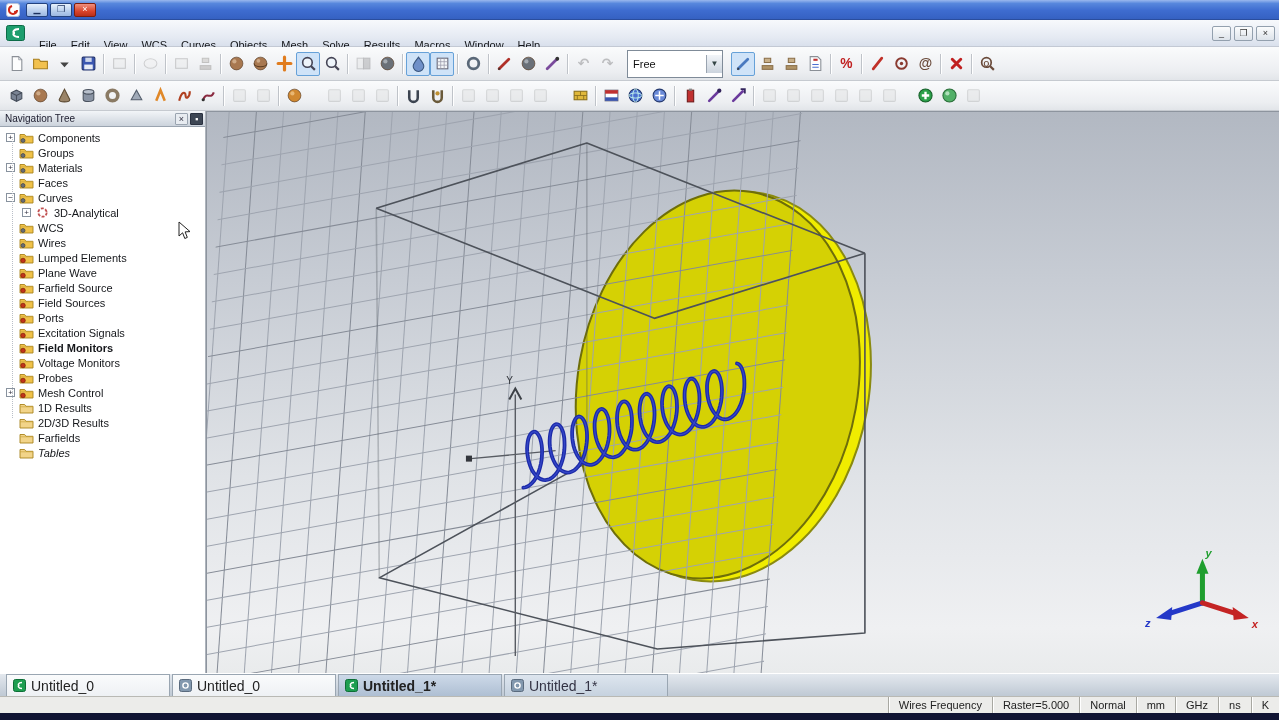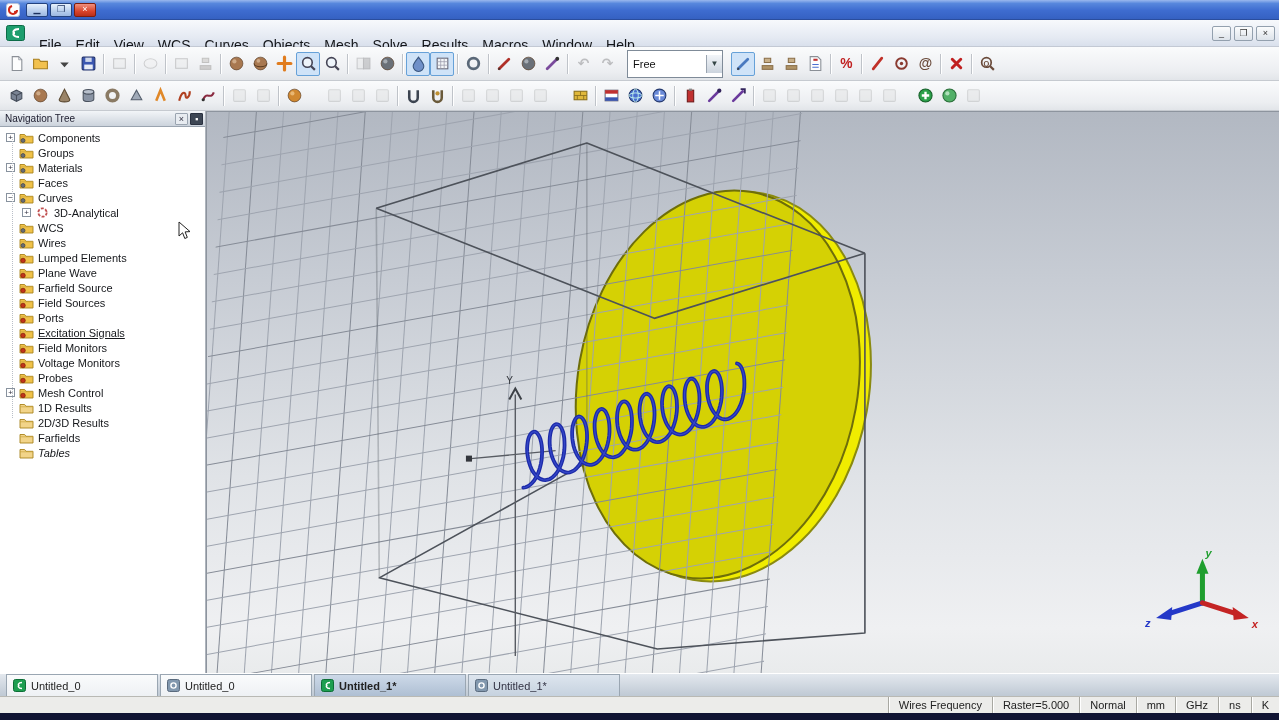--- a/index.html
+++ b/index.html
@@ -20,21 +20,21 @@
     font-size:9px; line-height:11px; text-align:center; color:#1a2f5c;
     background:linear-gradient(180deg,#e8f1fc,#b7cdec 60%,#9cb8e2); }
   .wbtn.close { background:linear-gradient(180deg,#f0907e,#d9442c 60%,#b92f1a);
     color:#fff; border-color:#7e1d0e; }
 
   
   .menubar { height:27px; flex:0 0 27px; display:flex; align-items:center;
     background:linear-gradient(180deg,#f7f9fc,#e4e9f2 70%,#d9e0ec);
     border-bottom:1px solid #c3c9d4; padding:0 4px; }
   .mws-icon { width:19px; height:16px; margin:0 7px 0 2px; }
-  .menu-item { font-size:14px; color:#14161a; padding:3px 7px; border-radius:2px;margin-top:24px; }
+  .menu-item { font-size:11px; color:#14161a; padding:3px 7px; border-radius:2px;margin-top:24px; }
   .menu-item u { text-decoration:underline; }
   .menubar .spacer { flex:1; }
   .cbtn { width:19px; height:15px; border:1px solid #93a0ae; border-radius:2px;
     background:linear-gradient(180deg,#fbfcfd,#dde3ea); color:#333; font-size:9px;
     line-height:13px; text-align:center; margin-left:3px; }
 
   
   .toolbar { display:flex; align-items:center; padding:0 4px;
     background:linear-gradient(180deg,#fafbfc,#eceef1 75%,#e2e5e9);
     border-bottom:1px solid #c6cad0; }
@@ -75,22 +75,22 @@
   .guide { position:absolute; left:12px; top:10px; bottom:255px; border-left:1px dotted #b9bfc8; }
 
   .viewport { flex:1; position:relative; border-top:1px solid #8d949e;
     border-left:1px solid #8d949e; background:#ccd1d8; }
   .viewport svg.scene { position:absolute; inset:0; width:100%; height:100%; }
 
   
   .tabbar { height:23px; flex:0 0 23px; display:flex; align-items:stretch;
     background:linear-gradient(180deg,#e3e8ee,#bfc9d4); border-top:1px solid #fff;
     padding-left:6px; }
-  .tab { width:152px; display:flex; align-items:center; gap:5px; padding:0 6px;
-    font-size:11px; color:#222; background:linear-gradient(180deg,#fafbfc,#eef1f4);
+  .tab { width:164px; display:flex; align-items:center; gap:5px; padding:0 6px;
+    font-size:14px; color:#222; background:linear-gradient(180deg,#fafbfc,#eef1f4);
     border:1px solid #9aa6b2; border-bottom:none; margin-right:2px; margin-top:0; }
   .tab .ticn { width:13px; height:13px; flex:0 0 13px; }
   .tab.active { background:linear-gradient(180deg,#cdd9e8,#aebfd3); font-weight:bold; }
   .tab.ghost { background:linear-gradient(180deg,#dde5ee,#c6d2df); color:#334; }
 
   
   .statusbar { height:17px; flex:0 0 17px; display:flex; align-items:stretch;
     background:#ececea; border-top:1px solid #b9b9b4; font-size:11px; color:#222; }
   .sready { flex:1; padding:1px 6px; border-right:1px solid #c9c9c4;margin-top:28px; }
   .seg { padding:1px 10px; border-left:1px solid #a8a8a2; box-shadow:inset 1px 0 0 #fff;
@@ -715,32 +715,32 @@
             <span class="texp none"></span>
             <span class="ticon">
               <svg viewBox="0 0 15 13">
                 <path d="M1 3.5 h4.6 l1.4 1.8 h7 V12 H1 Z" fill="#f0c249" stroke="#a8831d" stroke-width=".9"></path>
                 <path d="M1 5.8 h13" stroke="#caa43a" stroke-width=".7"></path>
                 <circle cx="4" cy="9.5" r="2.3" fill="#c23418" stroke="#7c1c08" stroke-width=".7"></circle>
               </svg>
             </span>
             <span>Ports</span>
           </div>
-          <div class="trow" style="padding-left: 4px; text-decoration: underline;">
+          <div class="trow" style="padding-left: 4px;">
             <span class="texp none"></span>
             <span class="ticon">
               <svg viewBox="0 0 15 13">
                 <path d="M1 3.5 h4.6 l1.4 1.8 h7 V12 H1 Z" fill="#f0c249" stroke="#a8831d" stroke-width=".9"></path>
                 <path d="M1 5.8 h13" stroke="#caa43a" stroke-width=".7"></path>
                 <circle cx="4" cy="9.5" r="2.3" fill="#c23418" stroke="#7c1c08" stroke-width=".7"></circle>
               </svg>
             </span>
             <span>Excitation Signals</span>
           </div>
-          <div class="trow" style="padding-left: 4px;">
+          <div class="trow" style="padding-left: 4px; font-weight: bold;">
             <span class="texp none"></span>
             <span class="ticon">
               <svg viewBox="0 0 15 13">
                 <path d="M1 3.5 h4.6 l1.4 1.8 h7 V12 H1 Z" fill="#f0c249" stroke="#a8831d" stroke-width=".9"></path>
                 <path d="M1 5.8 h13" stroke="#caa43a" stroke-width=".7"></path>
                 <circle cx="4" cy="9.5" r="2.3" fill="#c23418" stroke="#7c1c08" stroke-width=".7"></circle>
               </svg>
             </span>
             <span>Field Monitors</span>
           </div>

